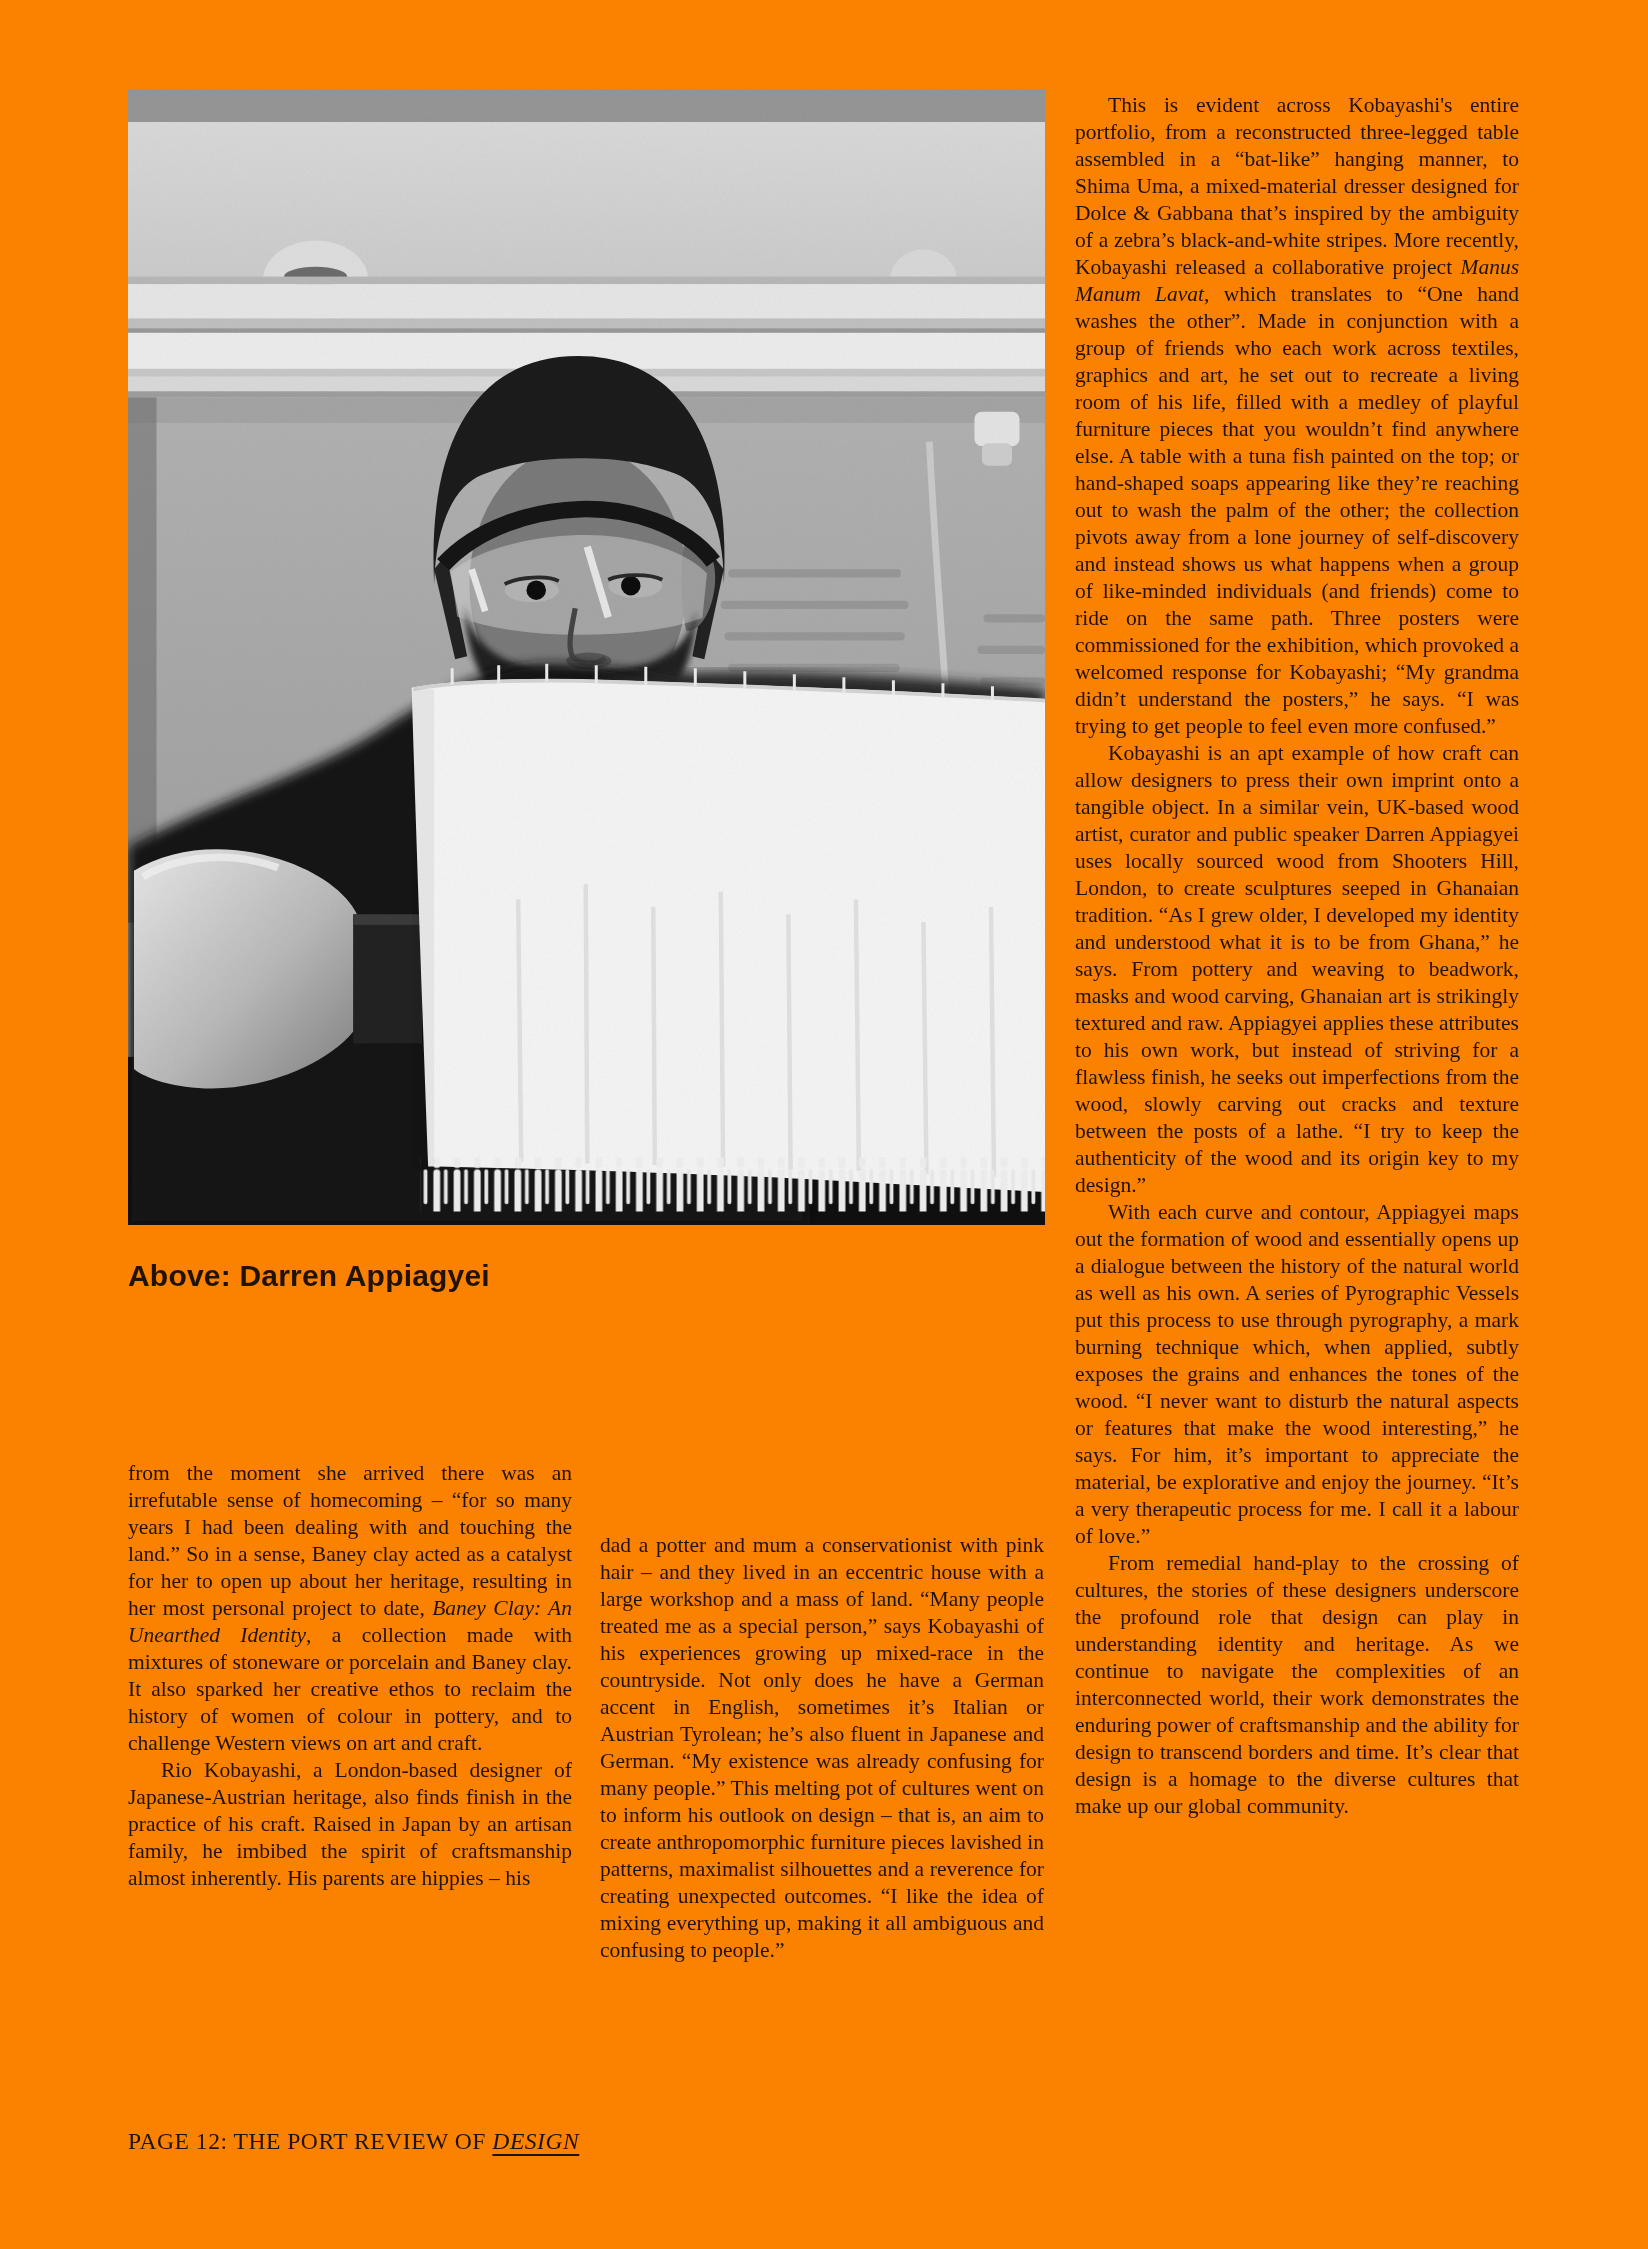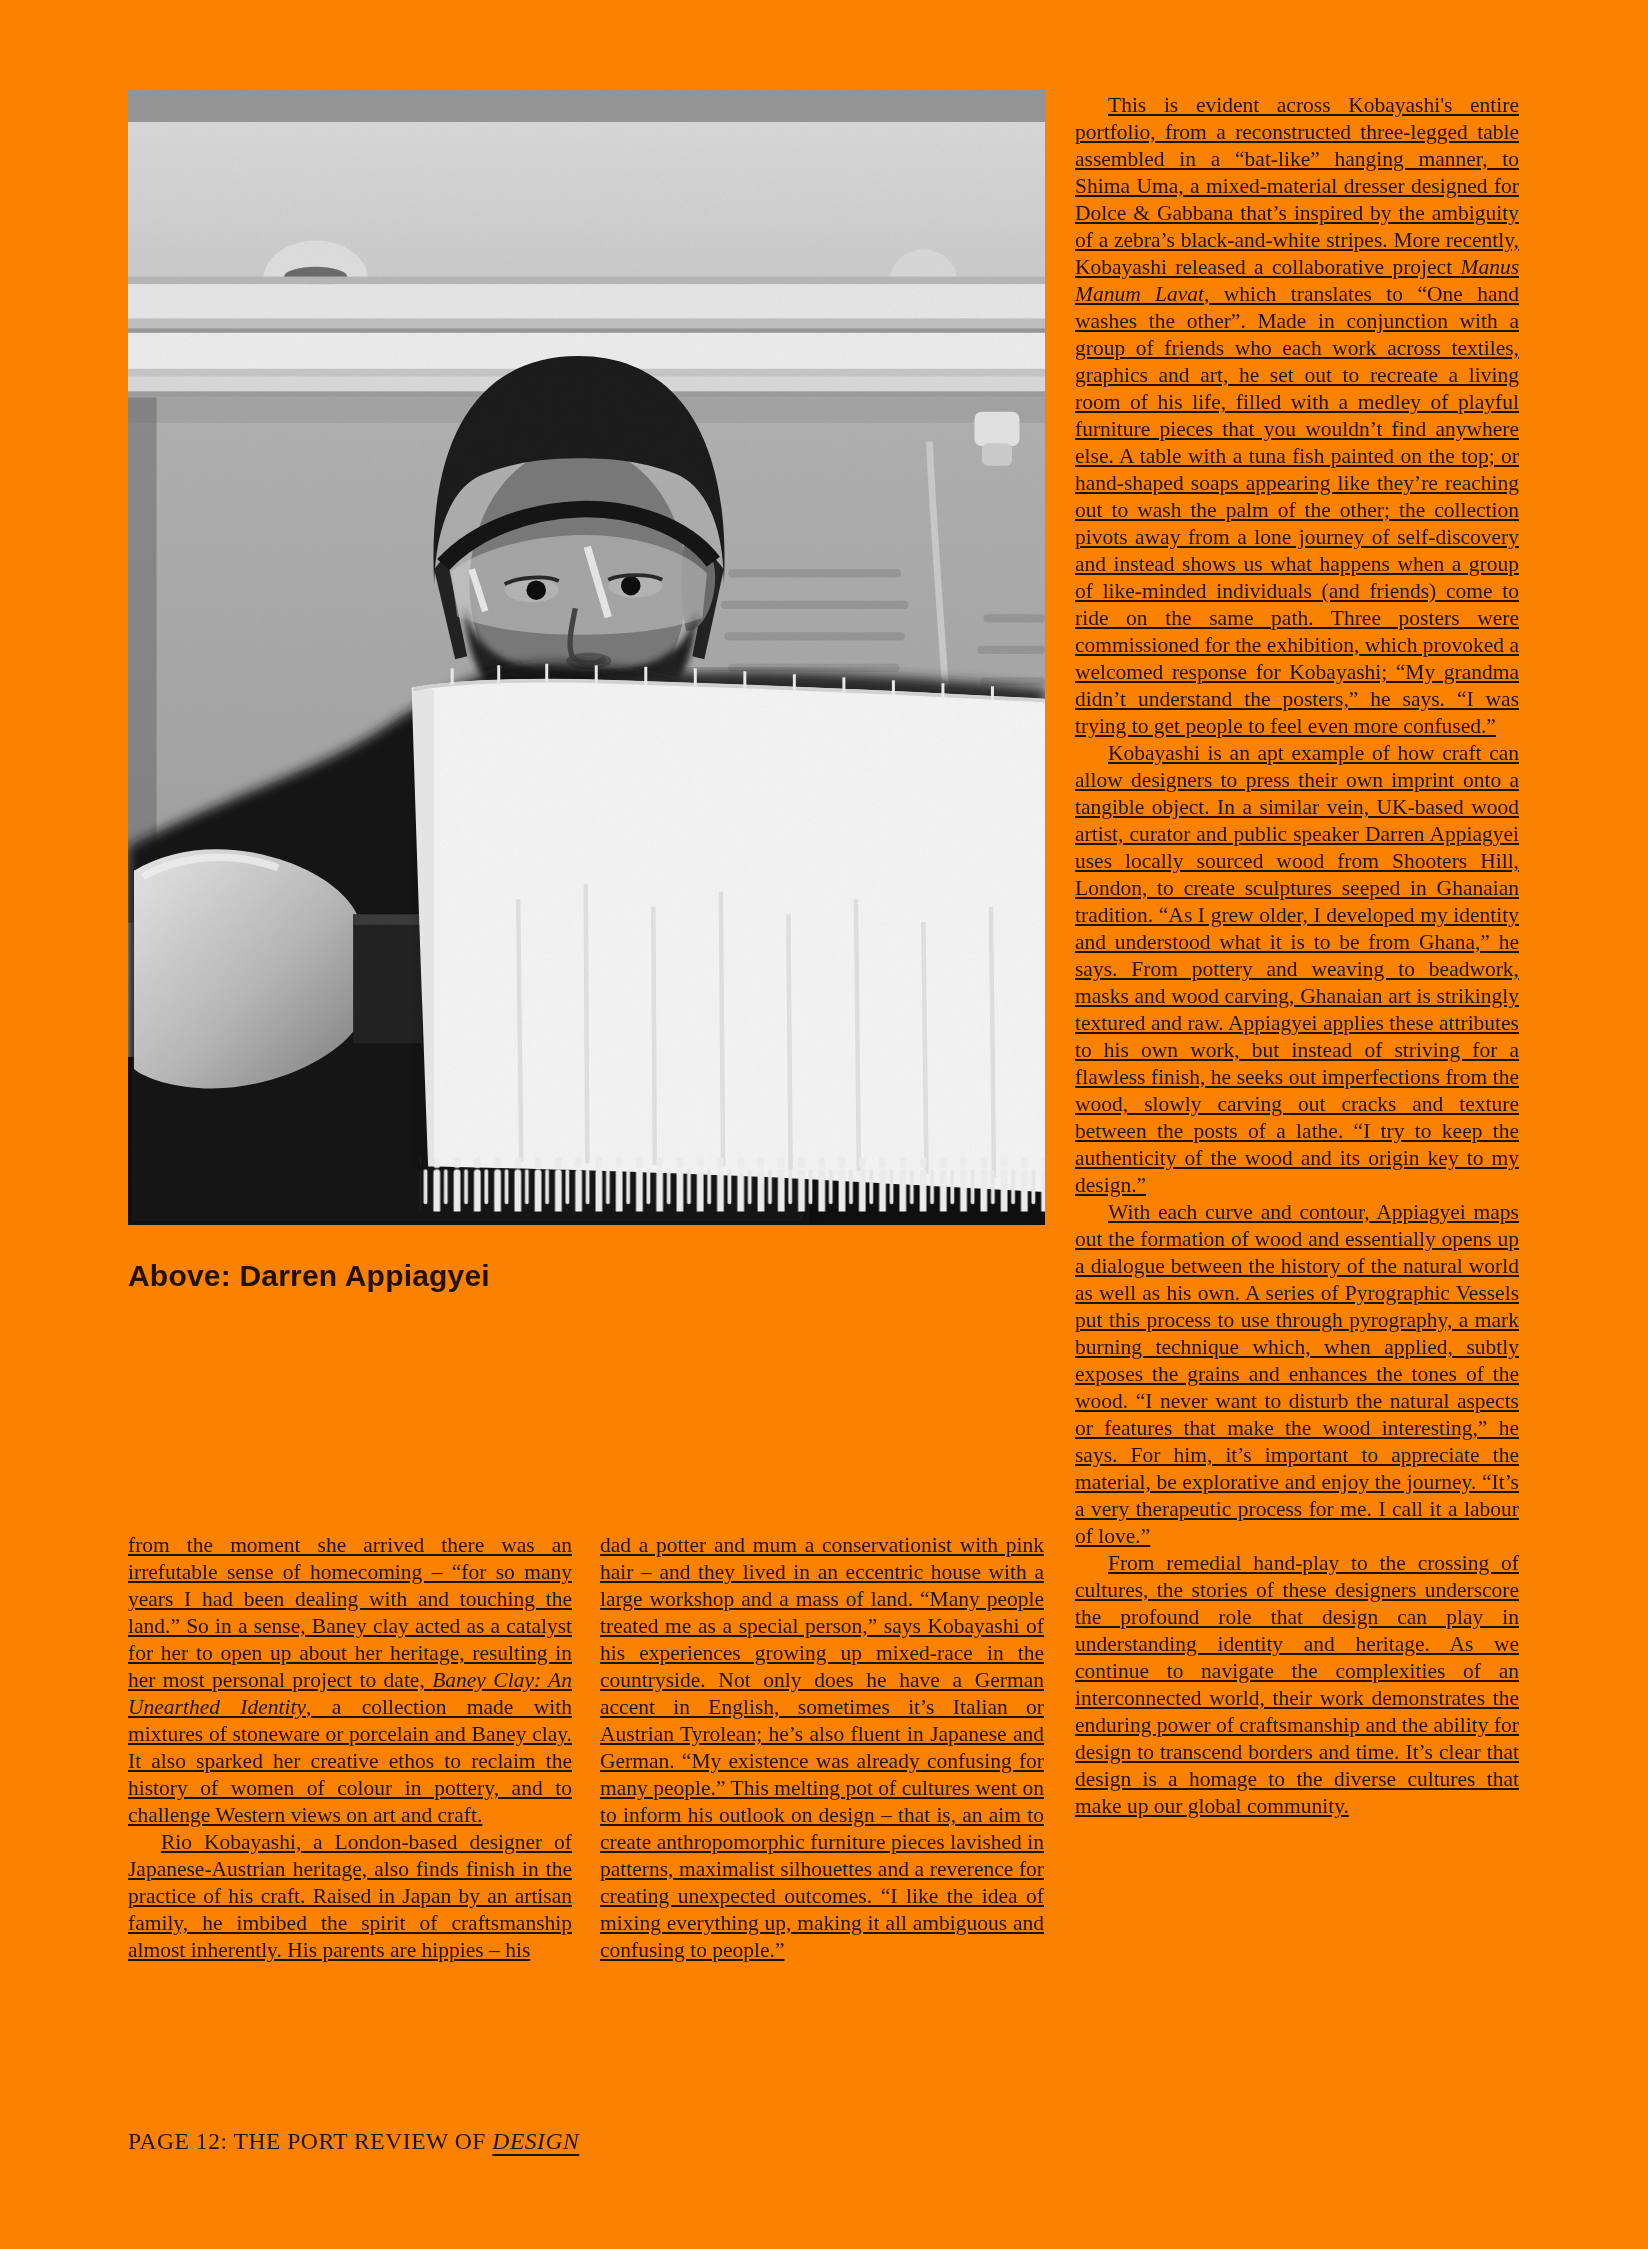--- a/index.html
+++ b/index.html
@@ -24,24 +24,24 @@
   .caption{
     position:absolute;left:128px;top:1259px;width:826px;
     font-family:"Liberation Sans", sans-serif;
     font-weight:bold;font-size:30px;letter-spacing:0.2px;
   }
   .col{
     position:absolute;width:444px;
     font-size:21.5px;line-height:27px;text-align:justify;
     hyphens:auto;-webkit-hyphens:auto;
   }
-  .col-left{left:128px;top:1532px;}
+  .col-left{left:128px;top:1460px;}
   .col-middle{left:600px;top:1532px;}
   .col-right{left:1075px;top:92px;}
-  .para{text-indent:0;text-decoration:underline;}
+  .para{text-indent:0;}
   .para.indent{text-indent:33px;}
   .it{font-style:italic;}
   .footer{
     position:absolute;left:128px;top:2128px;
     font-size:23.6px;letter-spacing:0.5px;white-space:nowrap;
   }
   .footer .mag{
     font-style:italic;
     text-decoration:underline;
     text-underline-offset:4.5px;

